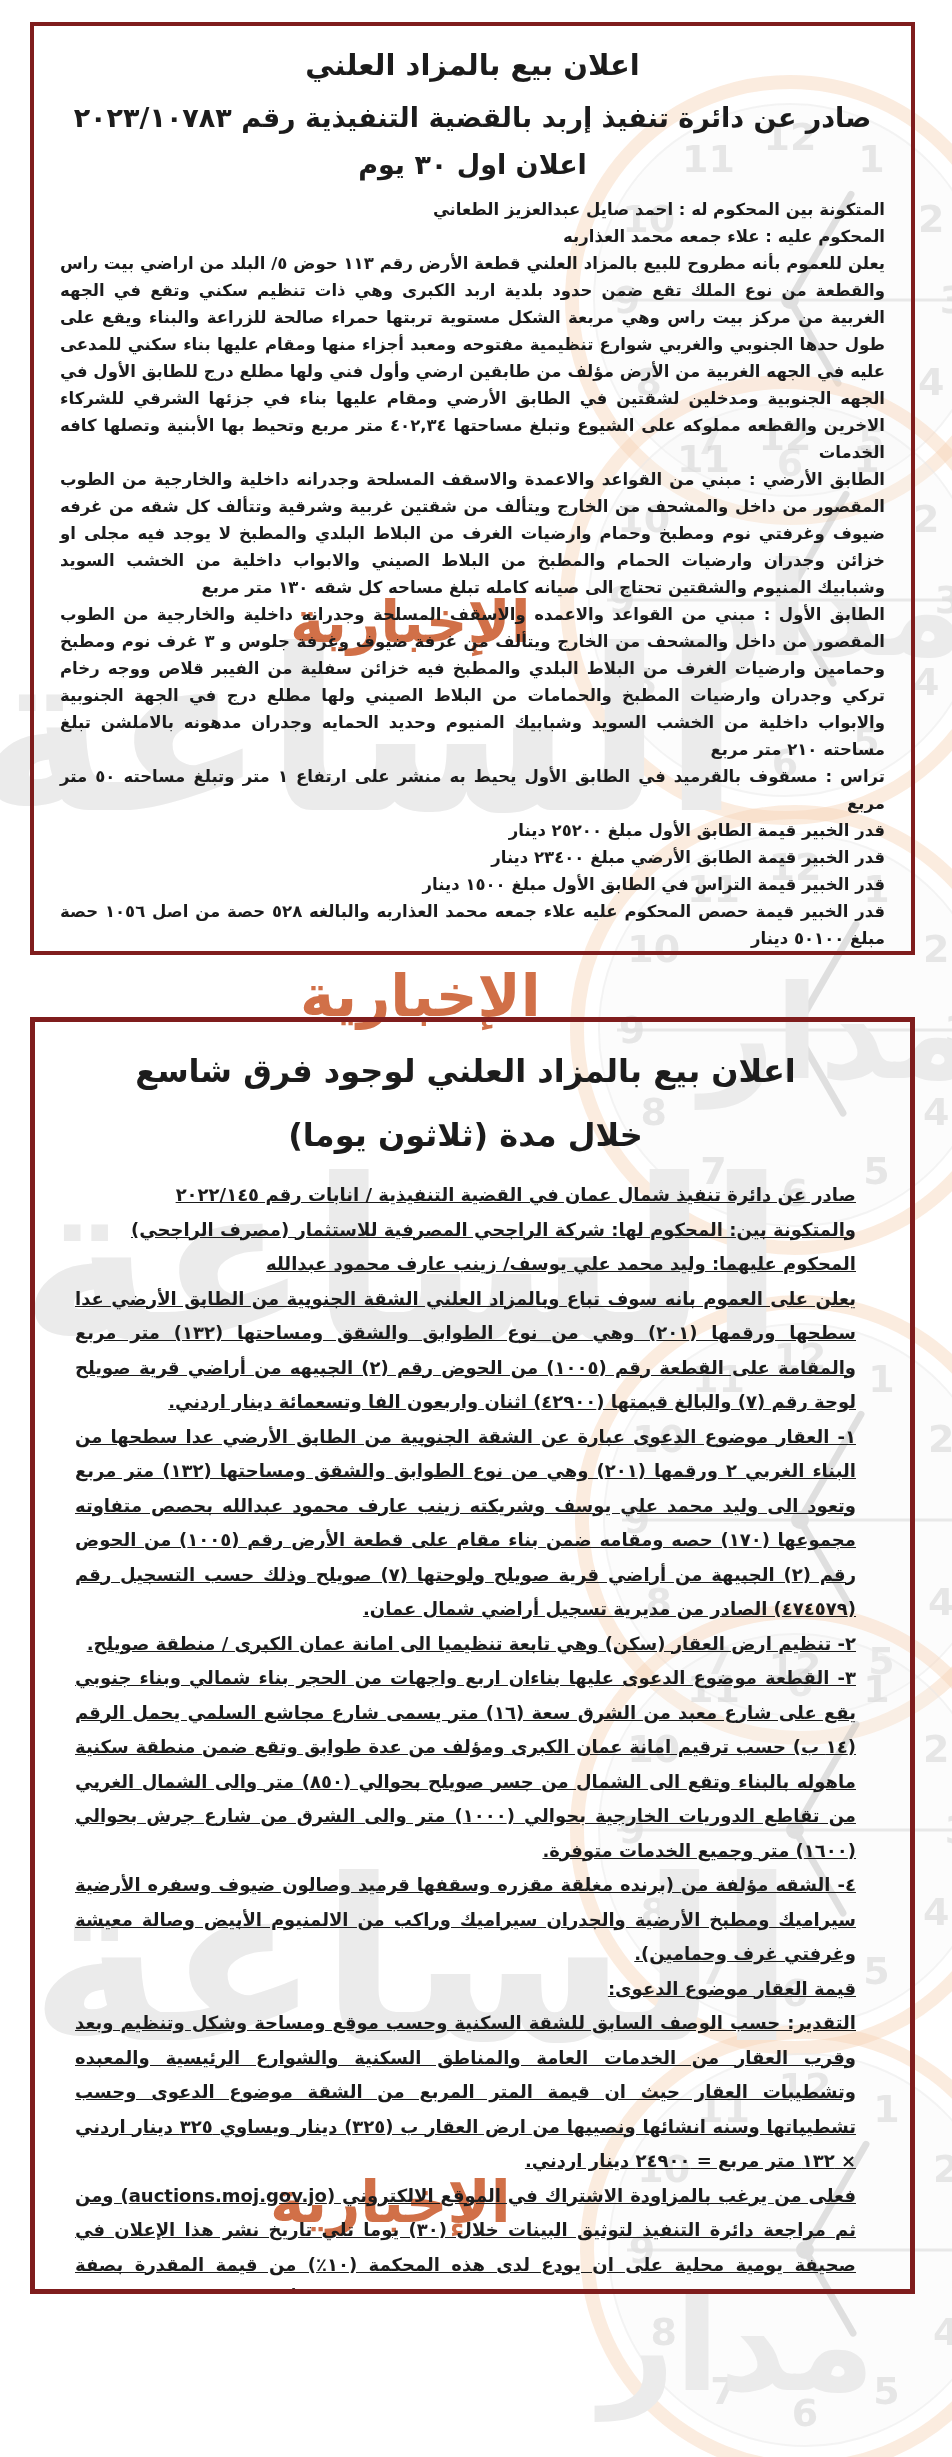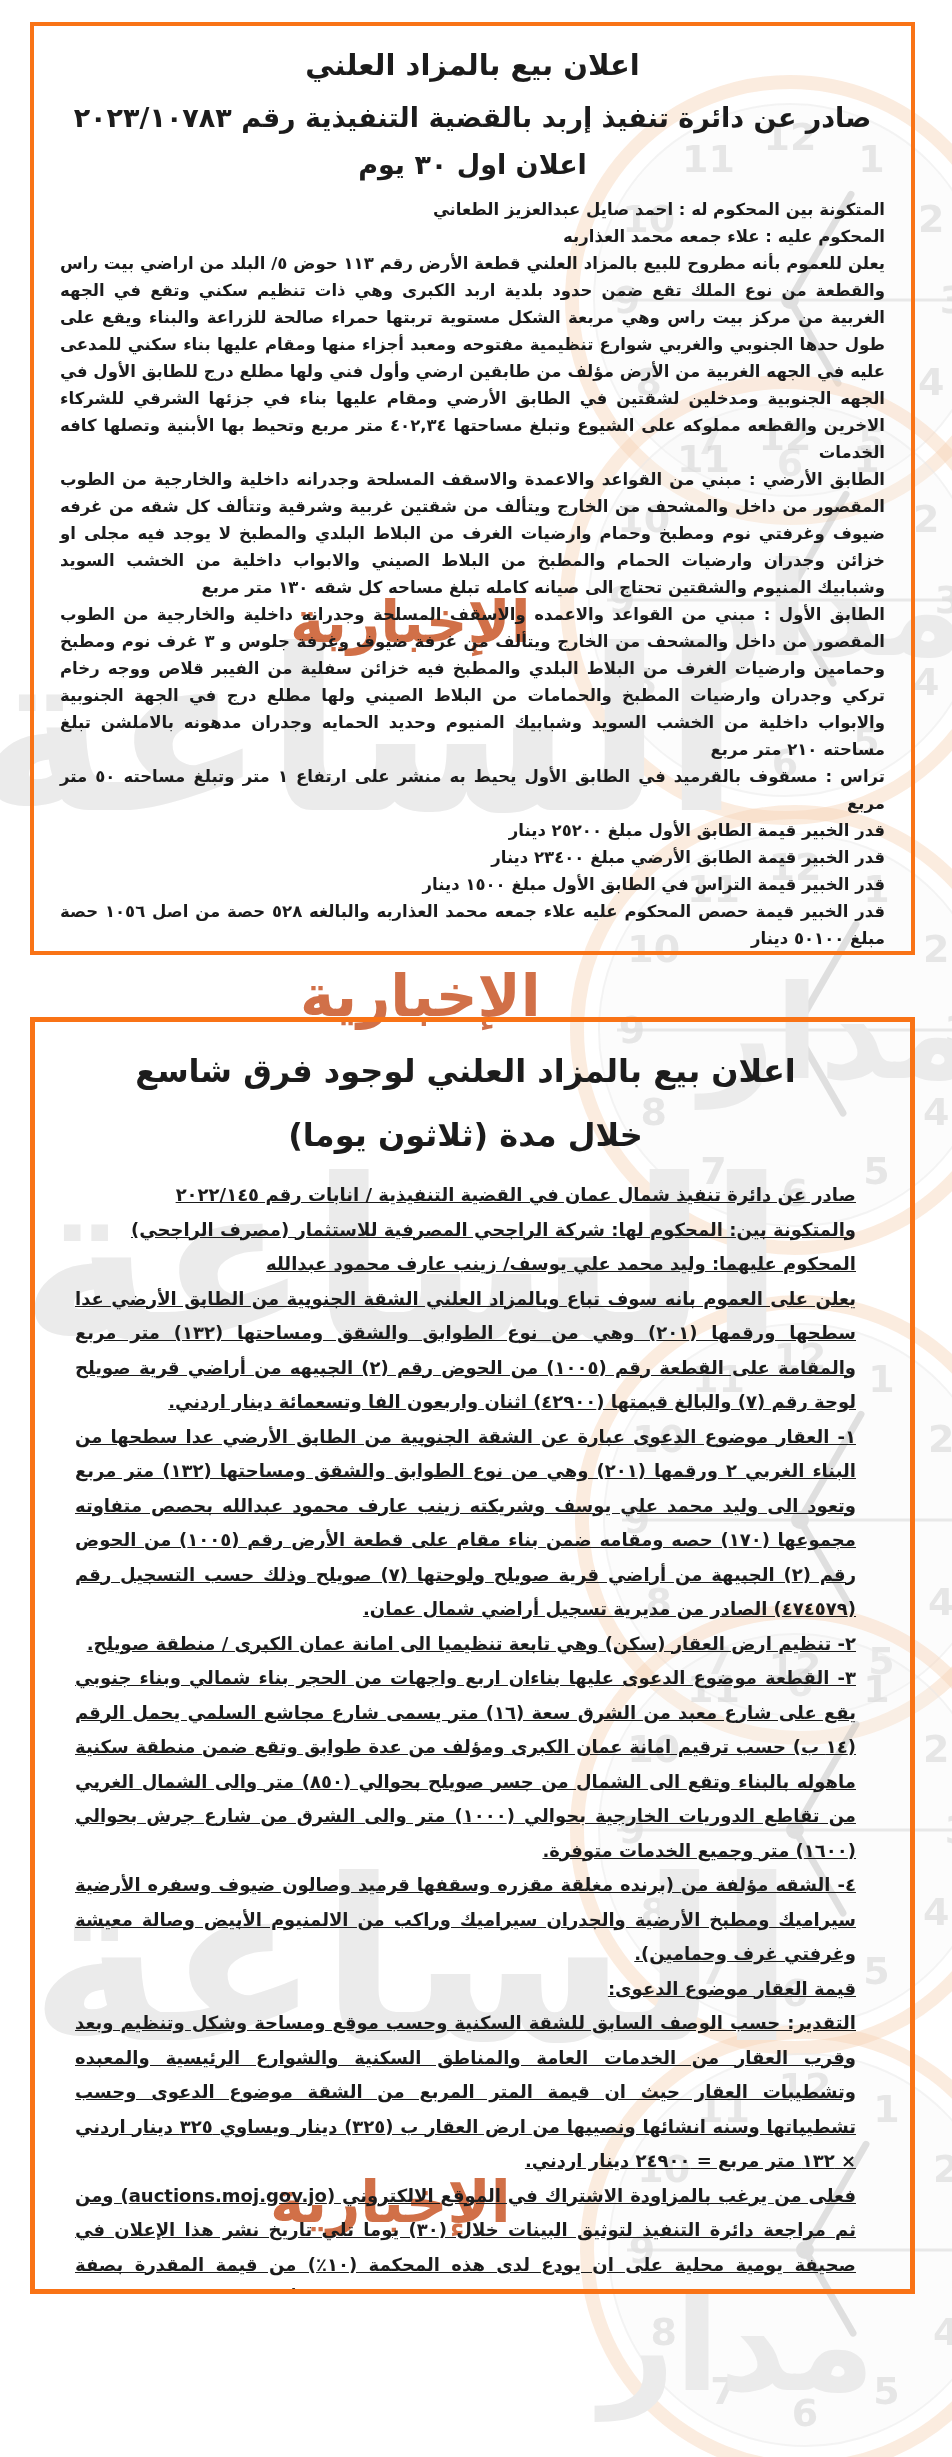--- a/index.html
+++ b/index.html
@@ -12,21 +12,21 @@
   .wm-layer{position:absolute;inset:0;z-index:0;pointer-events:none;}
   .wm-clock{position:absolute;width:480px;height:480px;opacity:.55;}
   .wm-word{position:absolute;font-weight:bold;color:#ebebeb;line-height:1;white-space:nowrap;}
   .wm-word.big{font-size:225px;letter-spacing:-6px;}
   .wm-word.med{font-size:130px;}
   .wm-tagline{position:absolute;font-weight:bold;font-size:58px;color:#c2410c;opacity:.75;
     text-shadow:0 0 2px #ffffff;white-space:nowrap;}
   
   .notice{
     position:absolute;left:30px;width:885px;box-sizing:border-box;
-    border:4px solid #f97316;background:transparent;z-index:2;
+    border:4px solid #7f1d1d;background:transparent;z-index:2;
     direction:rtl;color:#1c1c1c;overflow:hidden;
   }
   #notice1{top:22px;height:933px;padding:12px 26px 10px 26px;}
   #notice2{top:1017px;height:1277px;border-width:5px;padding:16px 54px 26px 40px;}
   .n-title{font-weight:bold;text-align:center;margin:0;}
   #notice1 .t1{font-size:29px;margin-top:10px;}
   #notice1 .t2{font-size:27px;margin-top:20px;}
   #notice1 .t3{font-size:27px;margin-top:16px;margin-bottom:16px;}
   #notice2 .t1{font-size:32px;margin-top:14px;}
   #notice2 .t2{font-size:32px;margin-top:26px;margin-bottom:24px;}

